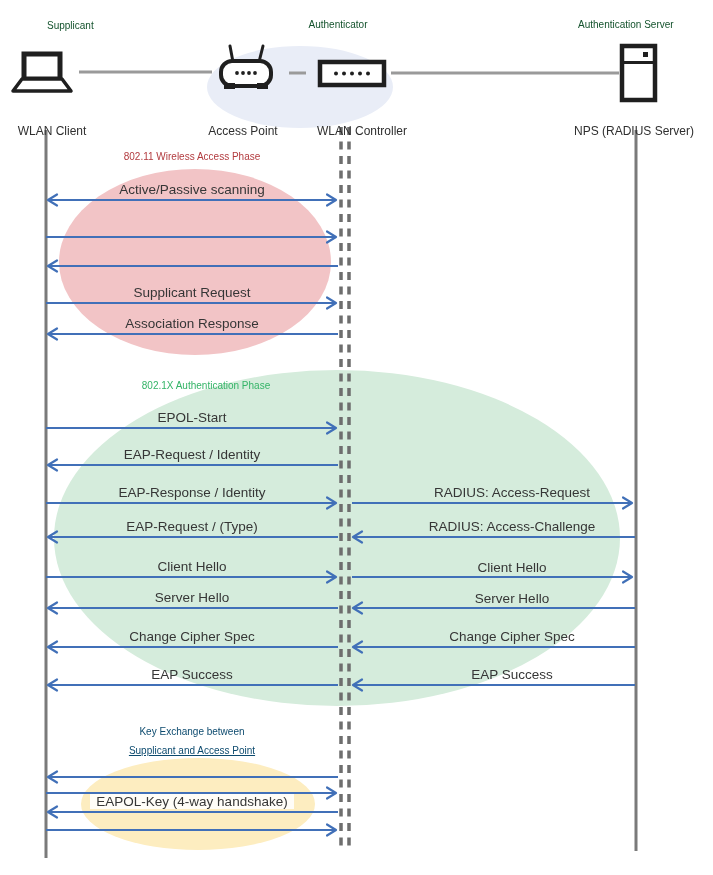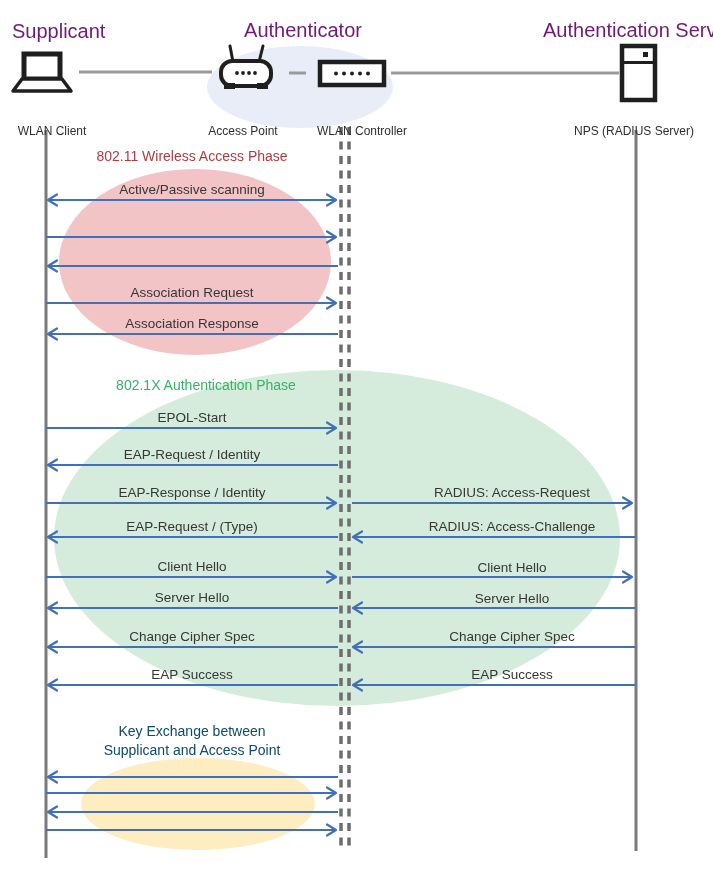--- a/index.html
+++ b/index.html
@@ -2,26 +2,26 @@
 <html><head>
 <meta charset="utf-8">
 <style>
   html,body { margin:0; padding:0; background:#fff; }
   .canvas {
     position:relative; width:713px; height:875px; background:#ffffff;
     font-family:"Liberation Sans", sans-serif; overflow:hidden;
   }
   .canvas svg { position:absolute; left:0; top:0; }
   .lbl { position:absolute; color:#333333; white-space:nowrap; }
-  .role { font-size:20px; color:#701a75; }
+  .role { font-size:10px; color:#14532d;margin-left:35px; }
   .node-label { font-size:12px; color:#2f2f2f; text-align:center;margin-top:16px; }
   .msg { font-size:13.5px; text-align:center; color:#363636; }
   .laneA { left:46px; width:292px; }
   .laneB { left:352px; width:320px; }
-  .phase-title { font-size:14px; text-align:center; line-height:19px; }
+  .phase-title { font-size:10px; text-align:center; line-height:19px; }
   .key-msg-bg { background:rgba(255,255,255,0.88); padding:0 6px; display:inline-block; }
 </style>
 </head>
 <body>
 
 <div class="canvas">
 
   <svg width="713" height="875" viewBox="0 0 713 875">
     <defs>
       <marker id="head" markerWidth="14" markerHeight="14" refX="10.5" refY="7" orient="auto-start-reverse" markerUnits="userSpaceOnUse">
@@ -115,34 +115,37 @@
 
   <div class="lbl node-label" style="left:6px; top:108px; width:92px;">WLAN Client</div>
   <div class="lbl node-label" style="left:193px; top:108px; width:100px;">Access Point</div>
   <div class="lbl node-label" style="left:306px; top:108px; width:112px;">WLAN Controller</div>
   <div class="lbl node-label" style="left:561px; top:108px; width:146px;text-align:center;">NPS (RADIUS Server)</div>
 
   <div class="lbl phase-title laneA" style="top:147px; color:#b23b3f;">802.11 Wireless Access Phase</div>
   <div class="lbl phase-title" style="left:60px; width:292px; top:376px; color:#34b467;">802.1X Authentication Phase</div>
   <div class="lbl phase-title laneA" style="top:722px; color:#0c4a6e;">
     <span style="display:block;">Key Exchange between</span>
-    <span style="display:block;">Supplicant and Access Point</span>
+    <span style="display:block;text-decoration:underline;">Supplicant and Access Point</span>
   </div>
 
   <div class="lbl msg laneA" style="top:182px;">Active/Passive scanning</div>
-  <div class="lbl msg laneA" style="top:285px;">Association Request</div>
+  <div class="lbl msg laneA" style="top:285px;">Supplicant Request</div>
   <div class="lbl msg laneA" style="top:316px;">Association Response</div>
   <div class="lbl msg laneA" style="top:410px;">EPOL-Start</div>
   <div class="lbl msg laneA" style="top:447px;">EAP-Request / Identity</div>
   <div class="lbl msg laneA" style="top:485px;">EAP-Response / Identity</div>
   <div class="lbl msg laneA" style="top:519px;">EAP-Request / (Type)</div>
   <div class="lbl msg laneA" style="top:559px;">Client Hello</div>
   <div class="lbl msg laneA" style="top:590px;">Server Hello</div>
   <div class="lbl msg laneA" style="top:629px;">Change Cipher Spec</div>
   <div class="lbl msg laneA" style="top:667px;">EAP Success</div>
+  <div class="lbl msg laneA" style="top:794px;">
+    <span class="key-msg-bg">EAPOL-Key (4-way handshake)</span>
+  </div>
 
   <div class="lbl msg laneB" style="top:485px;">RADIUS: Access-Request</div>
   <div class="lbl msg laneB" style="top:519px;">RADIUS: Access-Challenge</div>
   <div class="lbl msg laneB" style="top:560px;">Client Hello</div>
   <div class="lbl msg laneB" style="top:591px;">Server Hello</div>
   <div class="lbl msg laneB" style="top:629px;">Change Cipher Spec</div>
   <div class="lbl msg laneB" style="top:667px;">EAP Success</div>
 
 </div>
 

